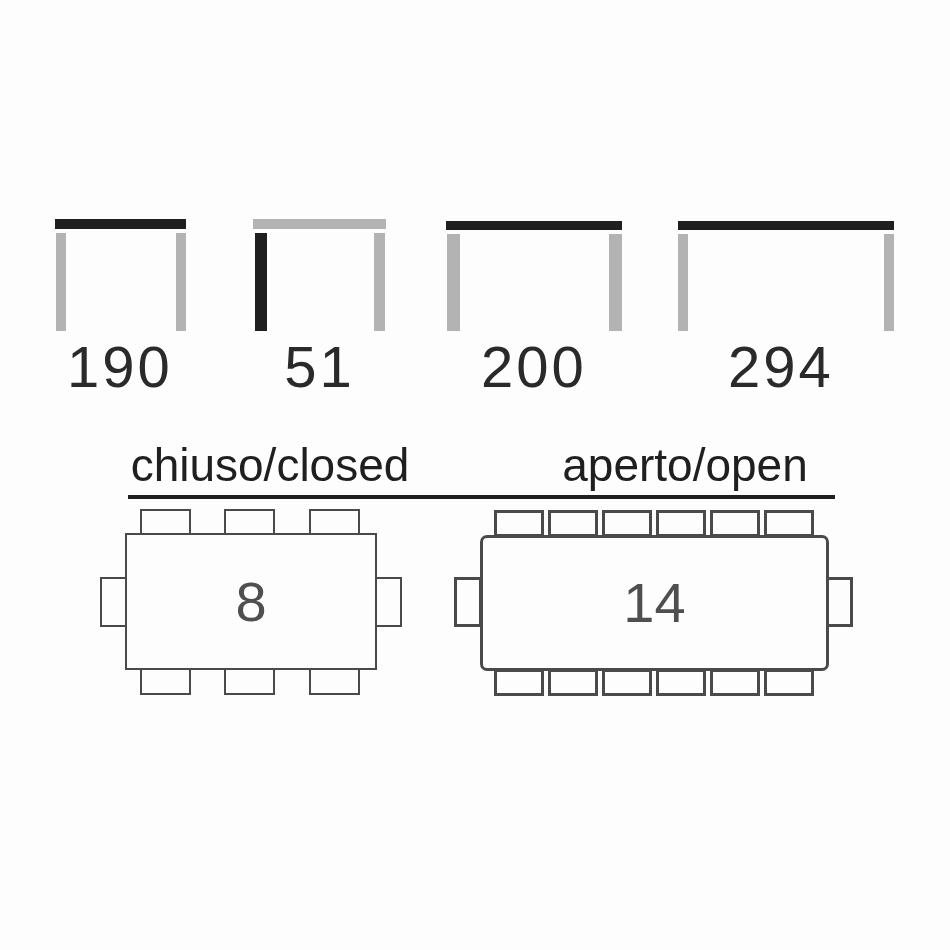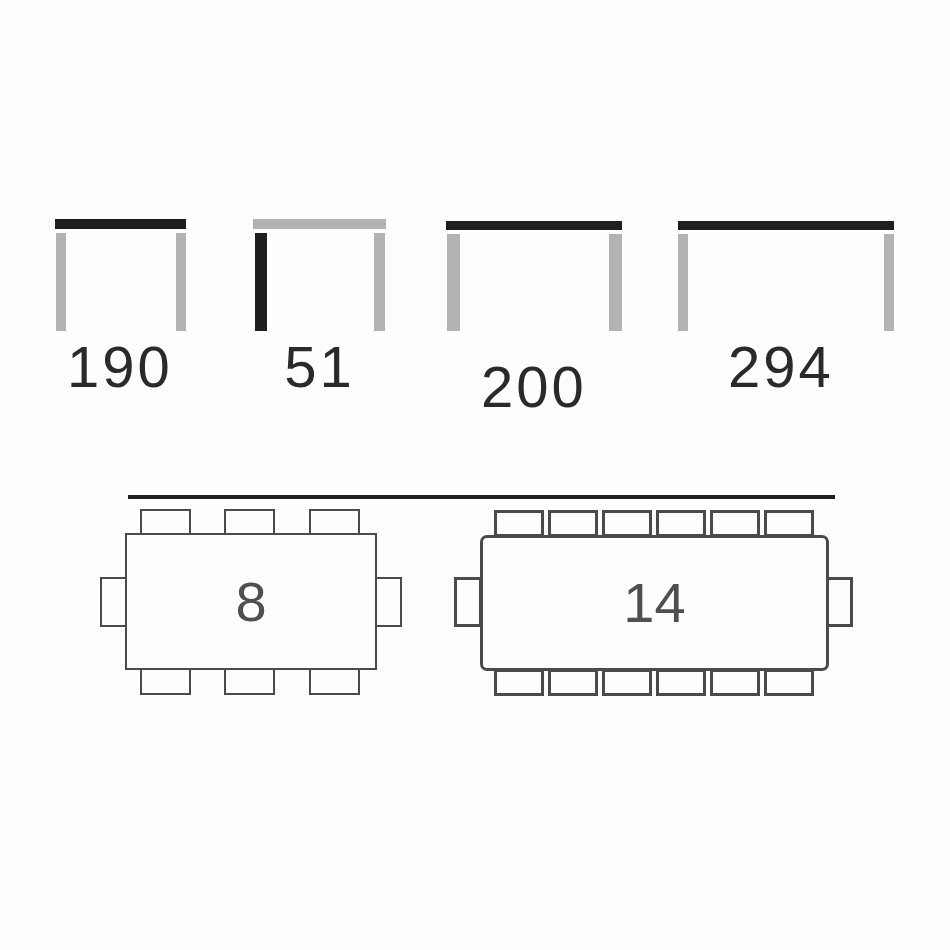--- a/index.html
+++ b/index.html
@@ -87,30 +87,32 @@
     <div class="bar-muted" style="left:253px; top:219px; width:133px; height:10px;"></div>
     <div class="leg-hi" style="left:255px; top:233px; width:12px;  height:98px;"></div>
     <div class="leg-muted" style="left:374px; top:233px; width:11px;  height:98px;"></div>
     <div class="dim-value" style="left:253px; top:338px; width:133px;">51</div>
   </div>
 
   <div>
     <div class="bar-hi" style="left:446px; top:221px; width:176px; height:9px;"></div>
     <div class="leg-muted" style="left:447px; top:234px; width:13px;  height:97px;"></div>
     <div class="leg-muted" style="left:609px; top:234px; width:13px;  height:97px;"></div>
-    <div class="dim-value" style="left:446px; top:338px; width:176px;margin-top:20px;">200</div>
+    <div class="dim-value" style="left:446px; top:338px; width:176px;">200</div>
   </div>
 
   <div>
     <div class="bar-hi" style="left:678px; top:221px; width:216px; height:9px;"></div>
     <div class="leg-muted" style="left:678px; top:234px; width:10px;  height:97px;"></div>
     <div class="leg-muted" style="left:884px; top:234px; width:10px;  height:97px;"></div>
     <div class="dim-value" style="left:673px; top:338px; width:216px;">294</div>
   </div>
 
+  <div class="state-label" style="left:80px;  top:442px; width:380px;">chiuso/closed</div>
+  <div class="state-label" style="left:495px; top:442px; width:380px;">aperto/open</div>
   <div class="header-rule" style="left:128px; top:495px; width:707px; height:4px;"></div>
 
   <div>
 
     <div class="chair" style="left:140px; top:509px; width:51px; height:26px;"></div>
     <div class="chair" style="left:224px; top:509px; width:51px; height:26px;"></div>
     <div class="chair" style="left:309px; top:509px; width:51px; height:26px;"></div>
 
     <div class="chair" style="left:100px; top:577px; width:28px; height:50px;"></div>
     <div class="chair" style="left:374px; top:577px; width:28px; height:50px;"></div>

